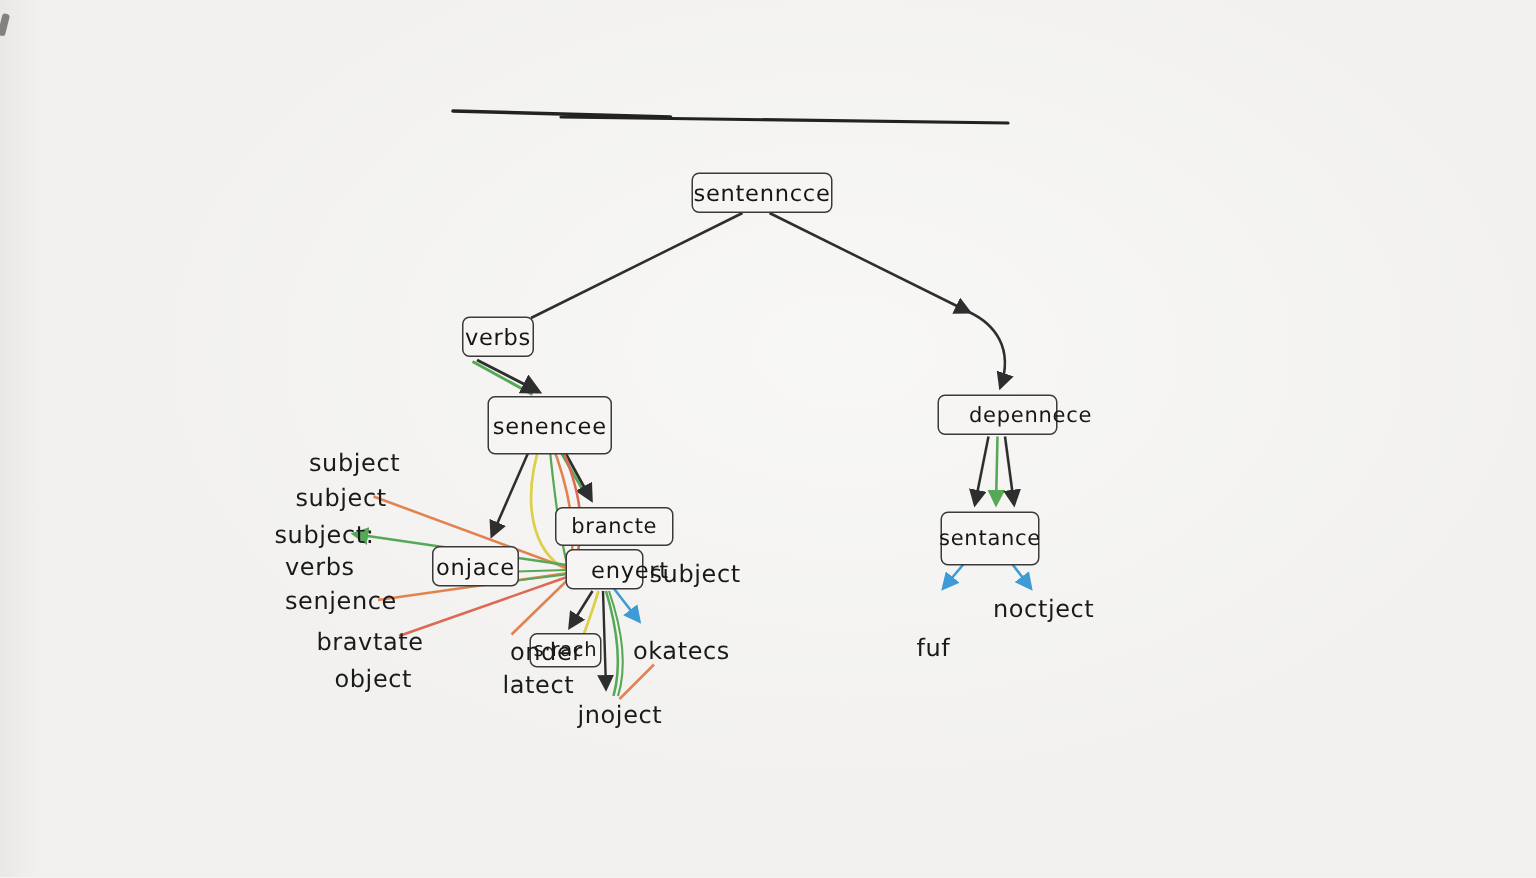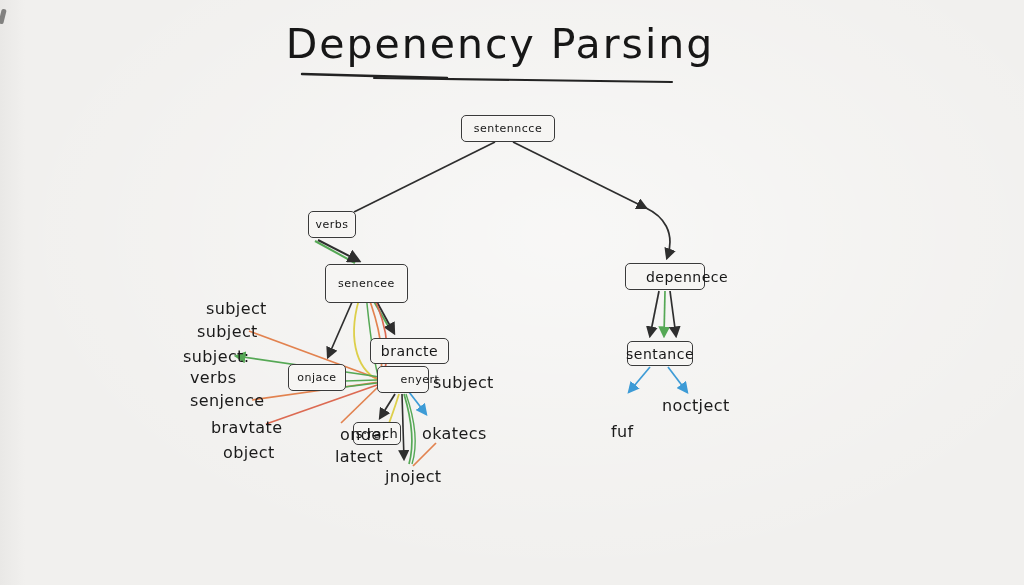--- a/index.html
+++ b/index.html
@@ -10,21 +10,21 @@
       linear-gradient(90deg,#e9e8e6 0,#f1f0ee 25px,#f1f0ee 100%),
       #f1f0ee;
     font-family:"DejaVu Sans", sans-serif;
     color:#1d1d1d;
   }
   #diagram-svg{position:absolute;left:0;top:0;z-index:1;}
   .node{
     position:absolute;z-index:2;box-sizing:border-box;
     background:#f6f5f3;border:1.6px solid #3a3a3a;border-radius:5px;
     display:flex;align-items:center;justify-content:center;
-    font-size:11px;letter-spacing:.5px;color:#161616;
+    font-size:15px;letter-spacing:.5px;color:#161616;
     box-shadow:0 0 0 1px rgba(255,255,255,.35) inset;
   }
   .lbl{
     position:absolute;z-index:2;font-size:16px;letter-spacing:.4px;
     color:#1a1a1a;white-space:nowrap;
   }
   #title{
     position:absolute;left:270px;top:20px;width:460px;z-index:2;
     text-align:center;font-size:41px;font-weight:500;letter-spacing:2px;
     color:#171717;
@@ -32,21 +32,20 @@
   .smudge{position:absolute;left:0;top:9px;width:5px;height:15px;background:#4a4a48;opacity:.65;
     transform:rotate(14deg);border-radius:2px;z-index:2;}
 </style>
 </head>
 <body>
 
 <div id="stage">
 
   <div class="smudge"></div>
 
-  <div id="title">Depenency Parsing</div>
 
   <svg id="diagram-svg" width="1024" height="585" viewBox="0 0 1024 585">
     <defs>
       <marker id="mk-ink" viewBox="0 0 10 10" refX="8" refY="5" markerWidth="7" markerHeight="7" orient="auto-start-reverse">
         <path d="M0,0 L10,5 L0,10 z" fill="#2e2e2e"></path>
       </marker>
       <marker id="mk-green" viewBox="0 0 10 10" refX="8" refY="5" markerWidth="7" markerHeight="7" orient="auto-start-reverse">
         <path d="M0,0 L10,5 L0,10 z" fill="#55a855"></path>
       </marker>
       <marker id="mk-blue" viewBox="0 0 10 10" refX="8" refY="5" markerWidth="7" markerHeight="7" orient="auto-start-reverse">
@@ -96,21 +95,21 @@
   </svg>
 
   <div class="node" style="left:461px;top:115px;width:94px;height:27px;">sentenncce</div>
   <div class="node" style="left:308px;top:211px;width:48px;height:27px;">verbs</div>
   <div class="node" style="left:325px;top:264px;width:83px;height:39px;">senencee</div>
   <div class="node" style="left:625px;top:263px;width:80px;height:27px;font-size:14px;padding-left:44px;">depennece</div>
   <div class="node" style="left:370px;top:338px;width:79px;height:26px;font-size:14px;">brancte</div>
   <div class="node" style="left:288px;top:364px;width:58px;height:27px;">onjace</div>
   <div class="node" style="left:377px;top:366px;width:52px;height:27px;padding-left:34px;">enyert</div>
   <div class="node" style="left:353px;top:422px;width:48px;height:23px;font-size:13px;">s·rach</div>
-  <div class="node" style="left:627px;top:341px;width:66px;height:25px;font-size:14px;">sentance</div>
+  <div class="node" style="left:627px;top:341px;width:66px;height:36px;font-size:14px;">sentance</div>
 
   <div class="lbl" style="left:206px;top:299px;">subject</div>
   <div class="lbl" style="left:197px;top:322px;">subject</div>
   <div class="lbl" style="left:183px;top:347px;">subject:</div>
   <div class="lbl" style="left:190px;top:368px;">verbs</div>
   <div class="lbl" style="left:190px;top:391px;">senjence</div>
   <div class="lbl" style="left:211px;top:418px;">bravtate</div>
   <div class="lbl" style="left:223px;top:443px;">object</div>
 
   <div class="lbl" style="left:433px;top:373px;">subject</div>

